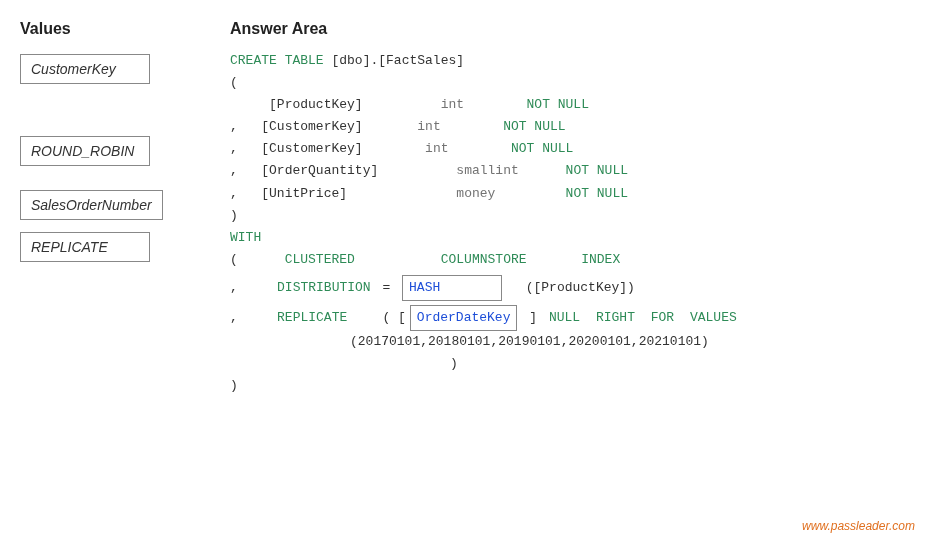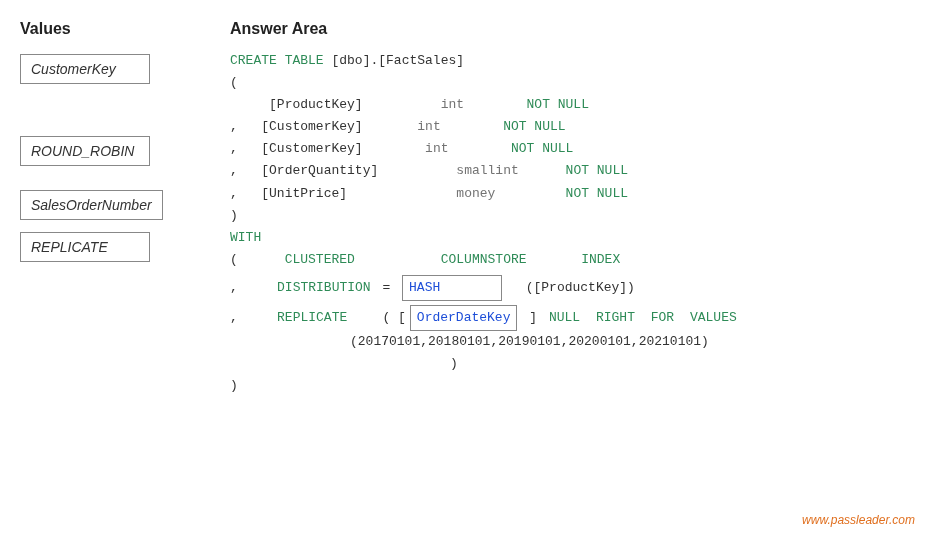--- a/index.html
+++ b/index.html
@@ -56,21 +56,21 @@
       border: 1px solid #888;
       padding: 1px 6px;
       background: #fff;
       color: #1d4ed8;
       font-family: 'Courier New', Courier, monospace;
       font-size: 13px;
       min-width: 100px;
     }
     .watermark {
       position: absolute;
-      bottom: 16px;
+      bottom: 10px;
       right: 16px;
       font-size: 12px;
       color: #e07020;
       font-style: italic;
     }
   </style>
 </head>
 <body>
 
 <div class="left-panel">

